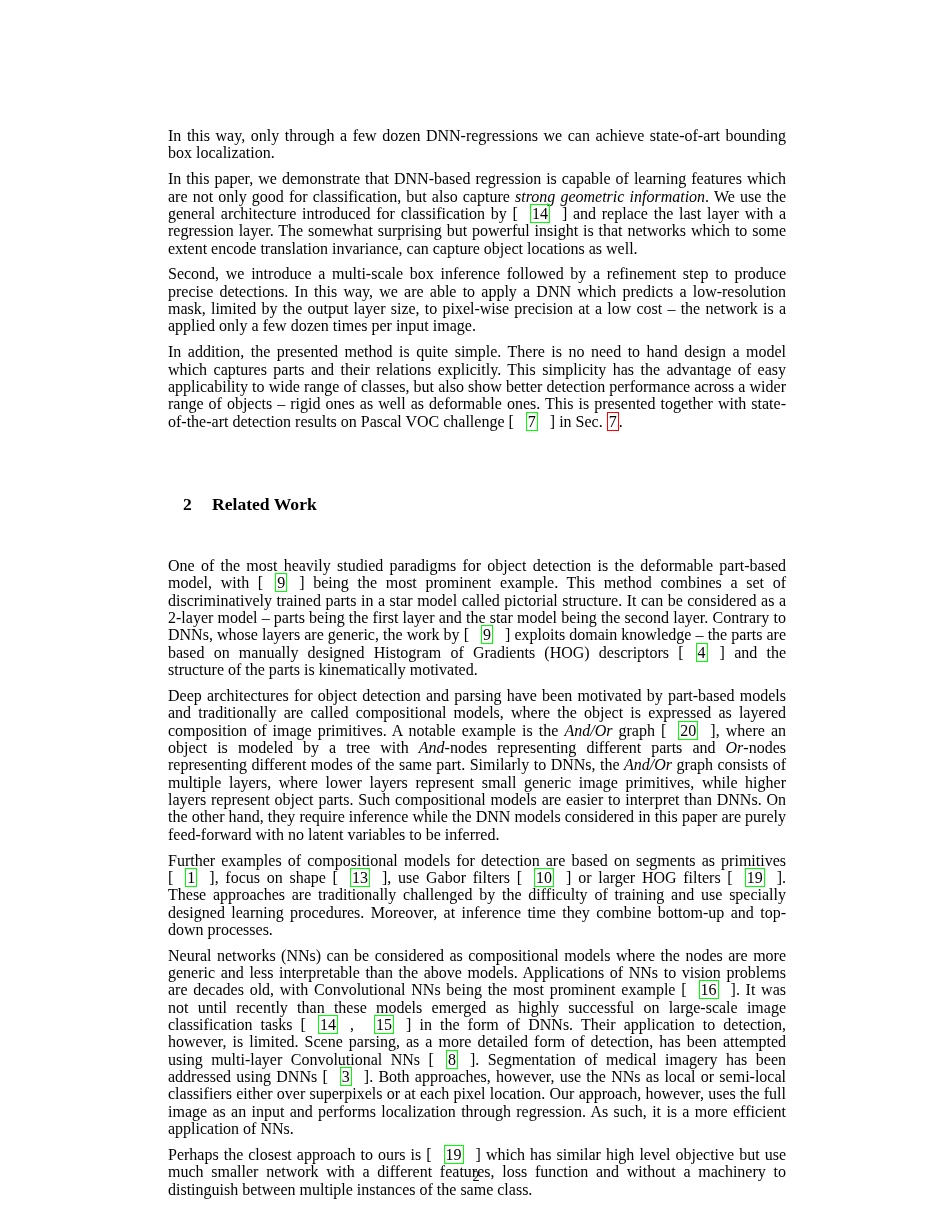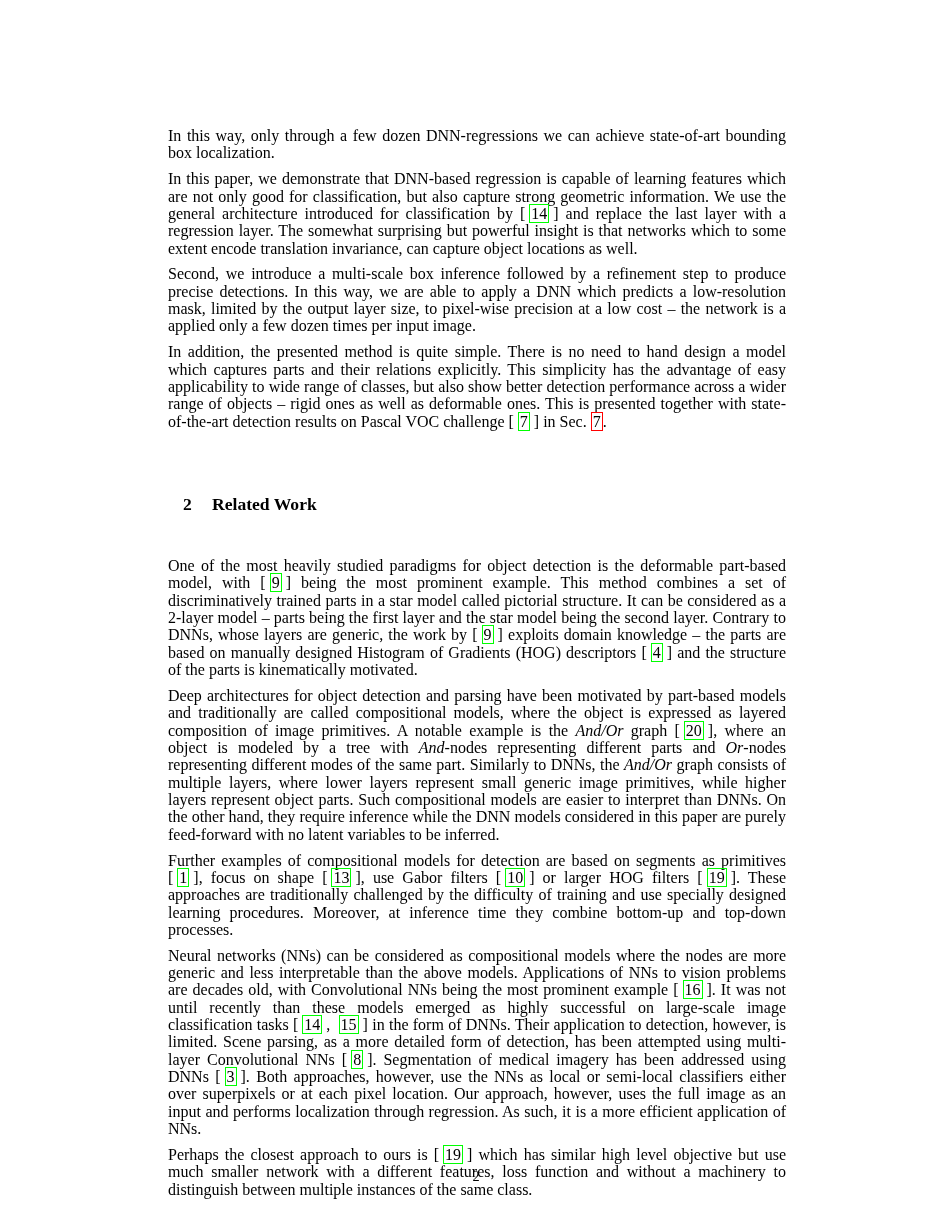--- a/index.html
+++ b/index.html
@@ -30,26 +30,26 @@
   .section-heading {
     margin: 64px 0 42px 15px;
     font-size: 17.6px;
     font-weight: bold;
     line-height: 21px;
   }
   .sec-num {
     display: inline-block;
     min-width: 29px;
   }
-  .seg-italic { }
+  .seg-italic { font-style: italic; }
   .seg-math  { font-style: italic; }
   .seg-cite {
     border: 1px solid var(--cite-color, #00ff00);
     padding: 0 1px;
-    margin: 4px;
+    margin: 12px;
   }
   .seg-link {
     border: 1px solid var(--link-color, #ff0000);
     padding: 0 1px;
     margin: 0;
   }
   .page-number {
     position: absolute;
     top: 1168px;
     left: 0;

